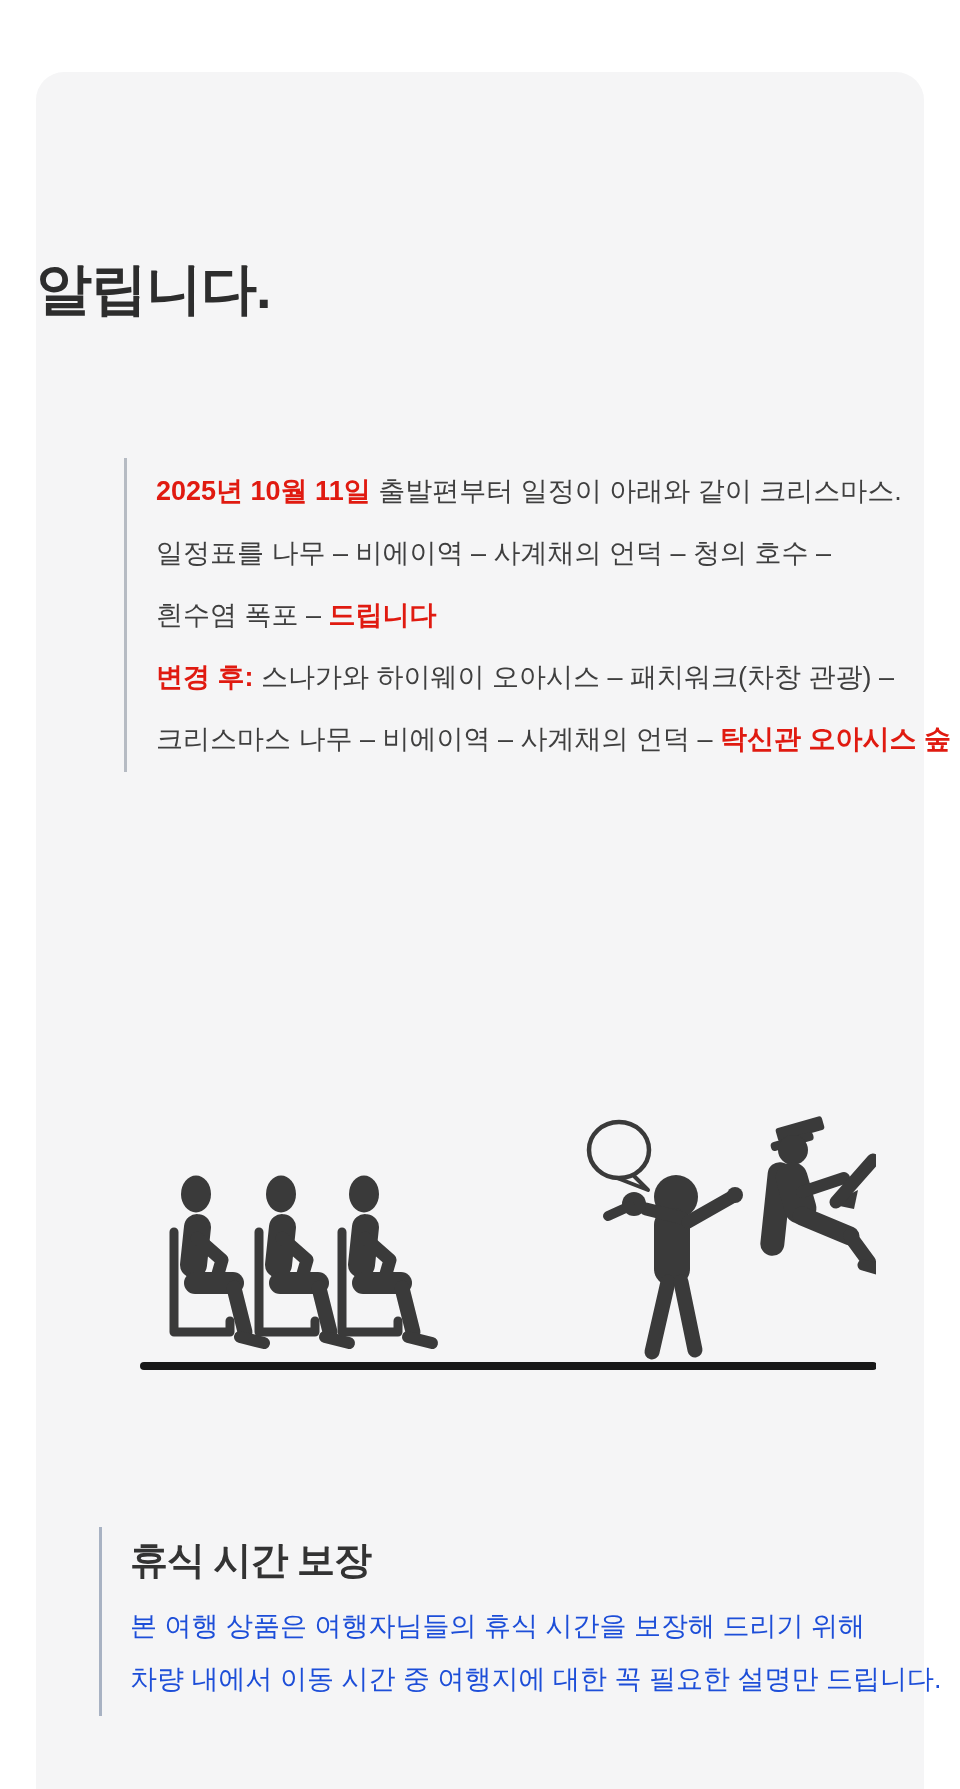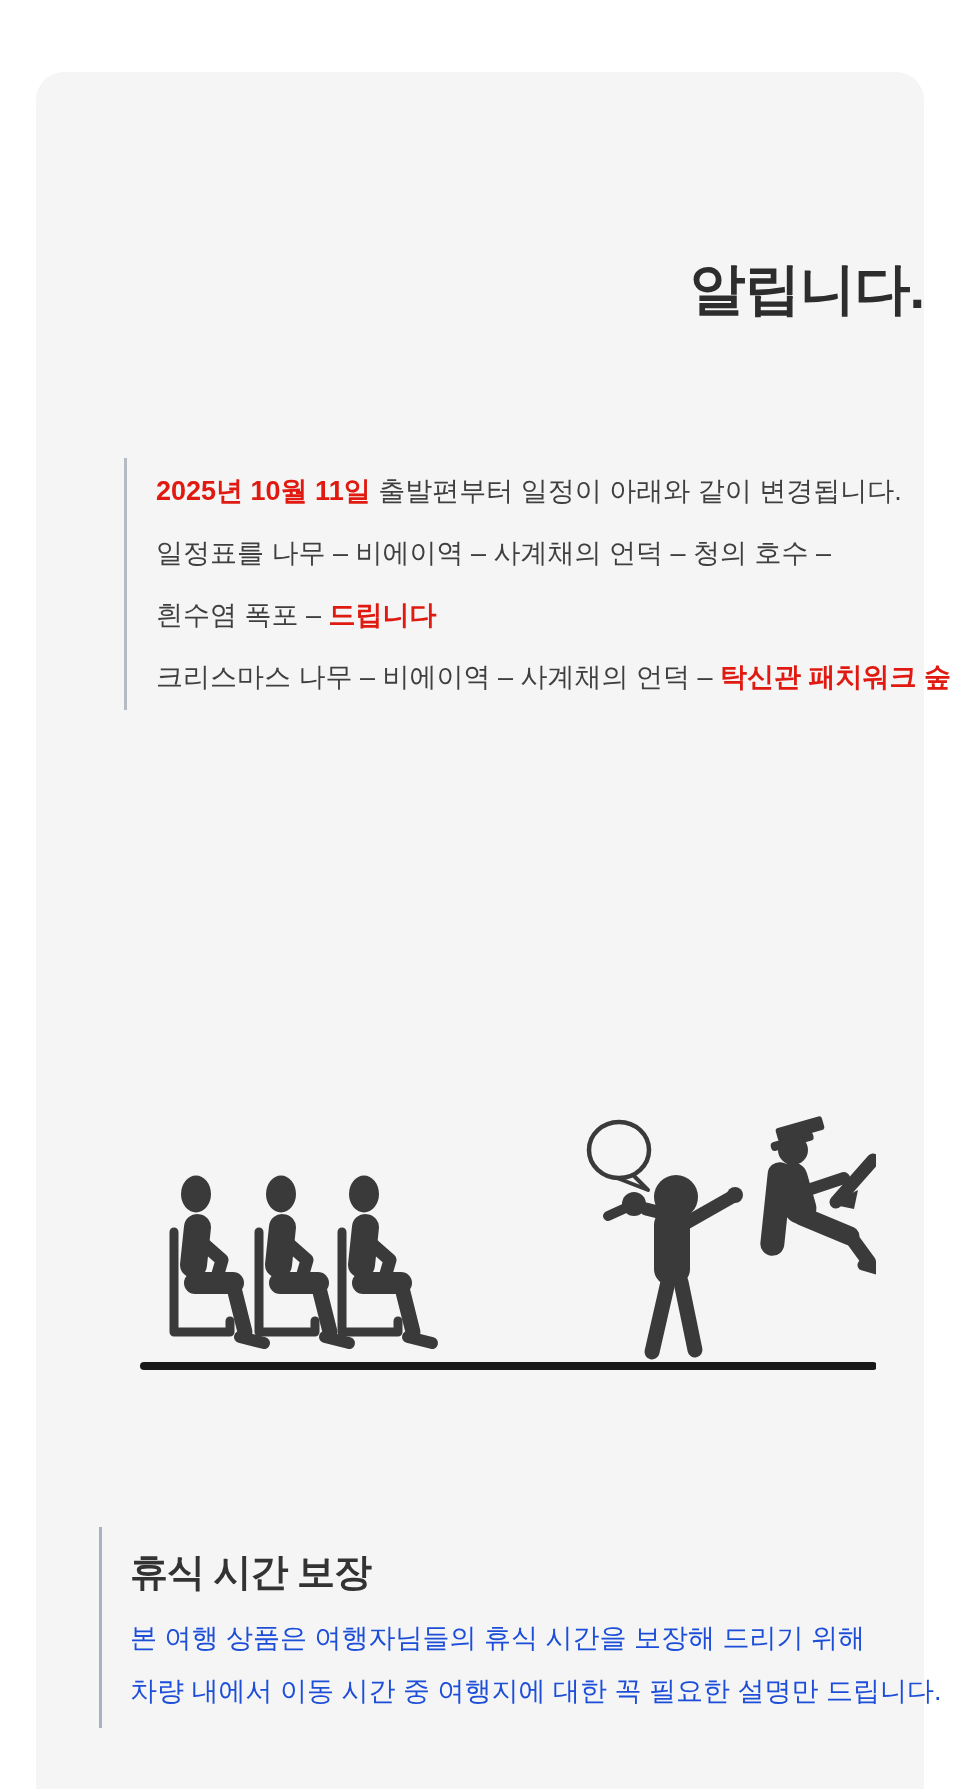--- a/index.html
+++ b/index.html
@@ -9,21 +9,21 @@
     font-family:"Liberation Sans","DejaVu Sans",sans-serif;
     color:#3d3d3d;
   }
   .card{
     position:absolute;left:36px;top:72px;width:888px;height:1717px;
     background:var(--card-bg,#f5f5f6);
     border-radius:28px 28px 0 0;
   }
   .page-title{
     position:absolute;left:0;right:0;top:180px;
-    text-align:right;
+    text-align:left;
     font-size:56px;font-weight:800;letter-spacing:-1px;
     color:#2d2d2d;margin:0;
   }
   .notice{
     position:absolute;left:88px;top:386px;width:770px;
     border-left:3px solid #b6bbc3;
     padding:2px 0 2px 29px;
   }
   .notice-line{
     margin:0;font-size:27px;line-height:62px;
@@ -33,39 +33,40 @@
     color:var(--accent,#e01a10);font-weight:800;
   }
   .pictos{position:absolute;left:100px;top:1040px;width:740px;height:262px;}
   .pictos svg{display:block;width:740px;height:262px;}
   .rest{
     position:absolute;left:63px;top:1455px;width:820px;
     border-left:3px solid #a8b2c3;
     padding:4px 0 10px 28px;
   }
   .rest h2{
-    margin:16px 0 14px 0;font-size:38px;font-weight:800;
+    margin:4px 0 14px 0;font-size:38px;font-weight:800;
     letter-spacing:-1px;color:#333333;
   }
   .rest p{
     margin:0;font-size:27px;line-height:53px;color:#1d4ed8;
     font-weight:500;white-space:nowrap;
   }
 </style>
 </head>
 <body style="--accent: #e01a10; --card-bg: #f5f5f6; background: rgb(255, 255, 255);">
 
 <div class="card">
   <h1 class="page-title">알립니다.</h1>
 
   <div class="notice">
-      <p class="notice-line"><span class="em">2025년 10월 11일</span><span> 출발편부터 일정이 아래와 같이 변경됩니다.</span></p>
+      <p class="notice-line"><span class="em">2025년 10월 11일</span><span> 출발편부터 일정이 아래와 같이 크리스마스.</span></p>
       <p class="notice-line"><span>일정표를 나무 – 비에이역 – 사계채의 언덕 – 청의 호수 –</span></p>
       <p class="notice-line"><span>흰수염 폭포 – </span><span class="em">드립니다</span></p>
-      <p class="notice-line"><span>크리스마스 나무 – 비에이역 – 사계채의 언덕 – </span><span class="em">탁신관 패치워크 숲</span></p>
+      <p class="notice-line"><span class="em">변경 후:</span><span> 스나가와 하이웨이 오아시스 – 패치워크(차창 관광) –</span></p>
+      <p class="notice-line"><span>크리스마스 나무 – 비에이역 – 사계채의 언덕 – </span><span class="em">탁신관 오아시스 숲</span></p>
     </div>
 
   <div class="pictos">
     <svg viewBox="0 0 740 262" xmlns="http://www.w3.org/2000/svg">
       <defs>
         <g id="seated" fill="#3a3a3a" stroke="none">
           <path d="M4,58 L4,158 L60,158 L60,147" fill="none" stroke="#3a3a3a" stroke-width="9" stroke-linecap="round" stroke-linejoin="round"></path>
           <ellipse cx="26" cy="20" rx="15" ry="18.5"></ellipse>
           <rect x="12" y="40" width="27" height="64" rx="13" transform="rotate(6 25 72)"></rect>
           <path d="M27,64 L52,86 L45,110" fill="none" stroke="#3a3a3a" stroke-width="13" stroke-linecap="round" stroke-linejoin="round"></path>

